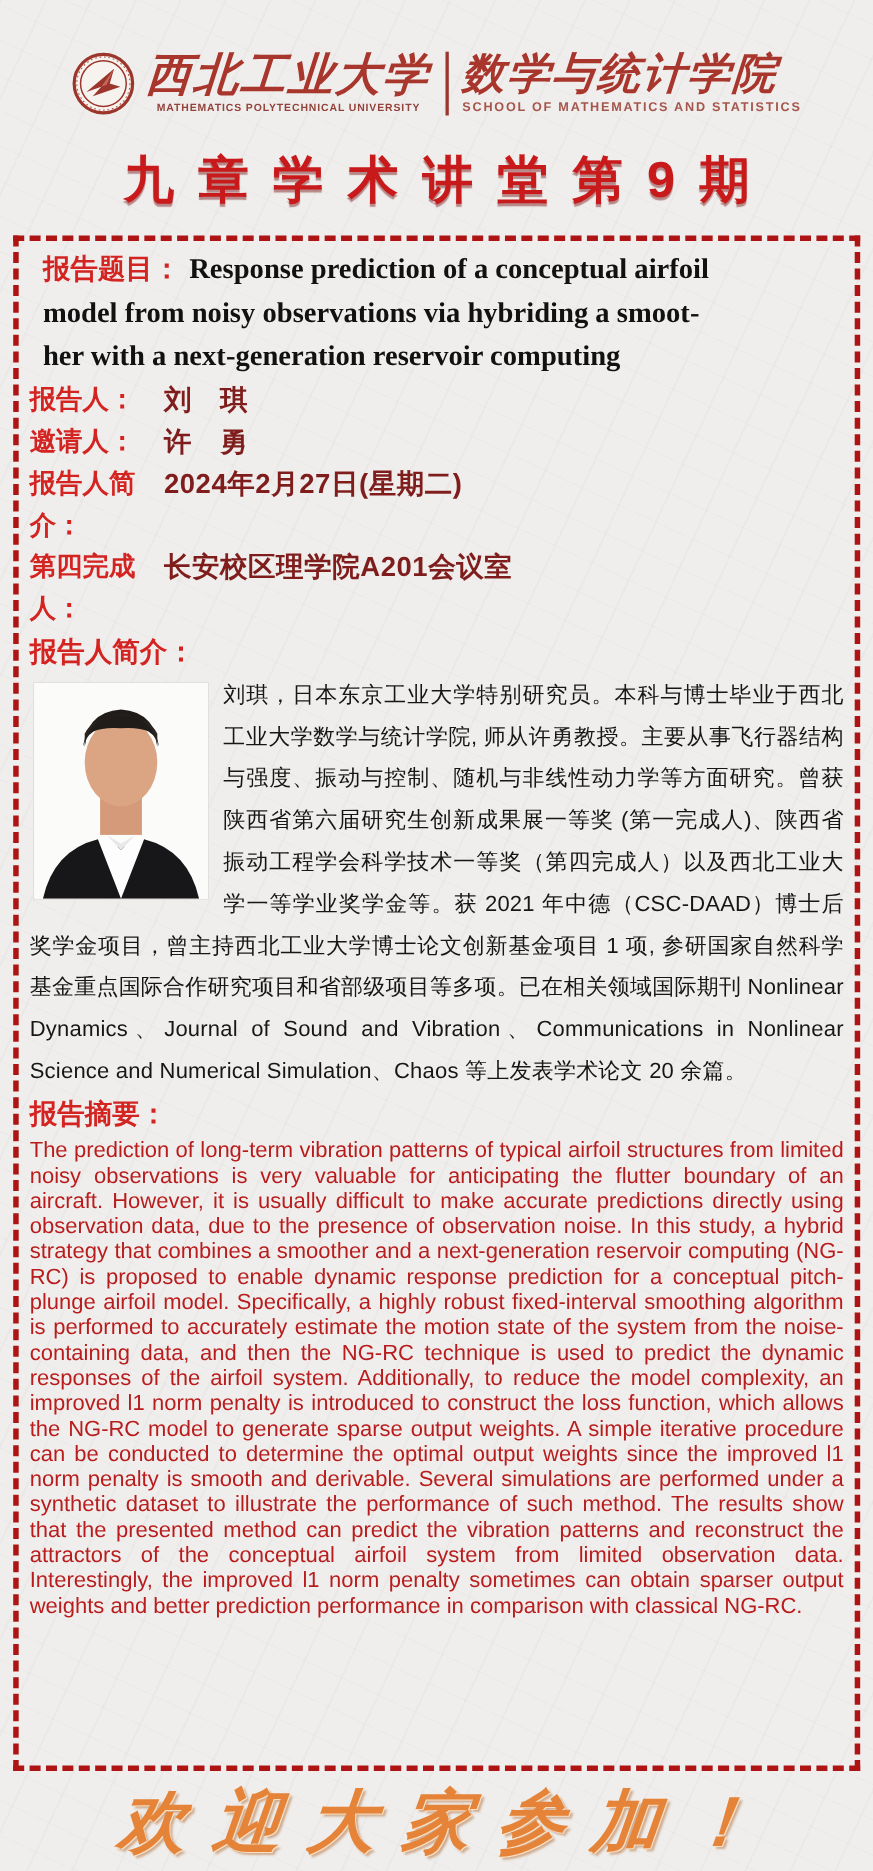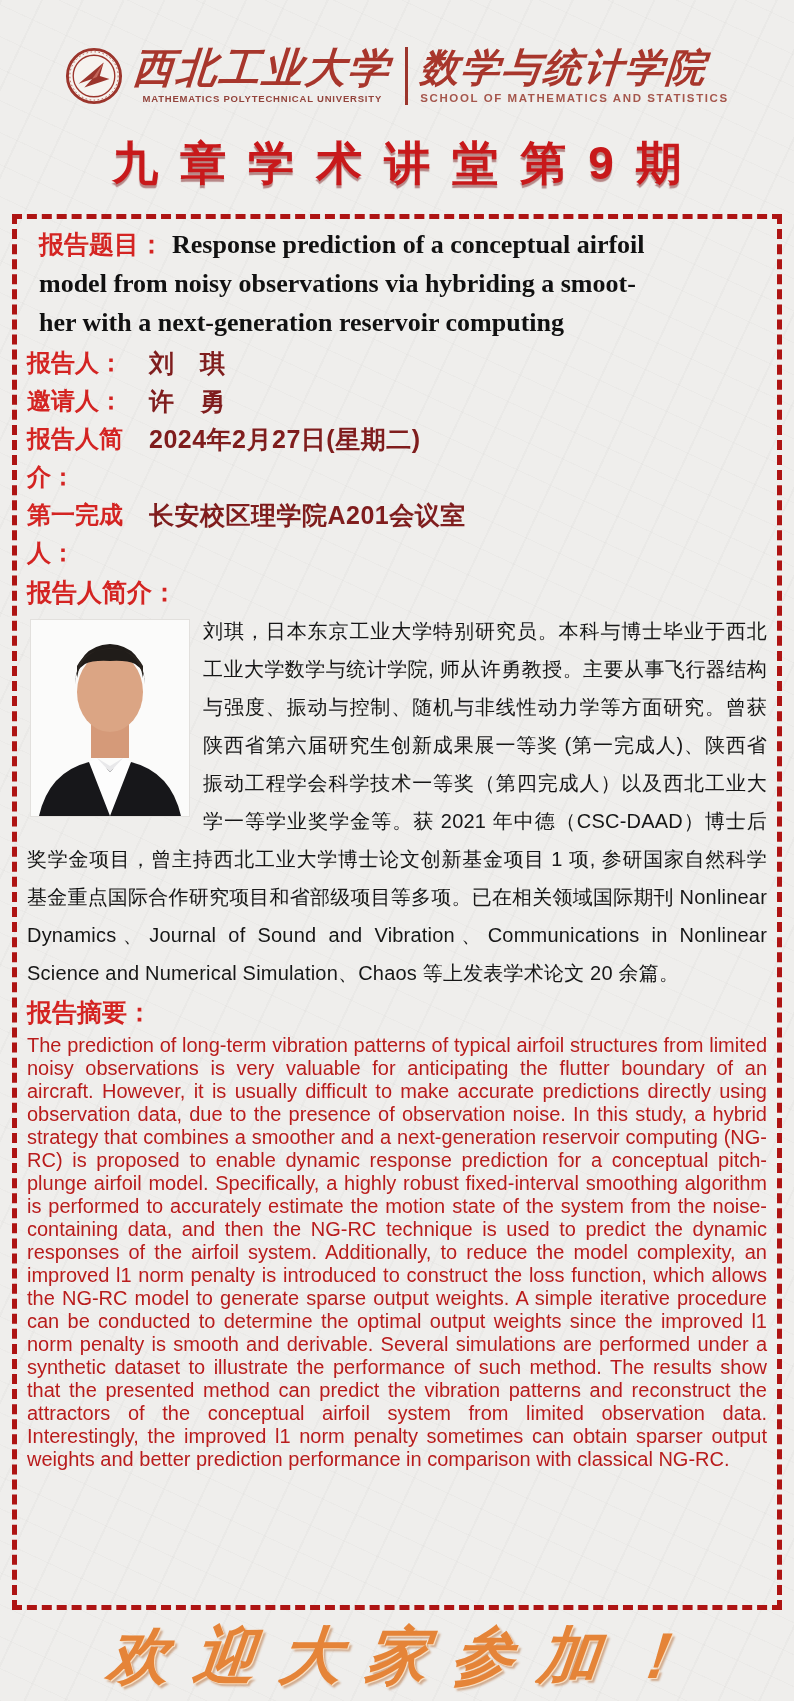--- a/index.html
+++ b/index.html
@@ -102,21 +102,21 @@
     <span class="lbl">邀请人：</span>
     <span class="val">许　勇</span>
   </div>
 
   <div class="row">
     <span class="lbl">报告人简介：</span>
     <span class="val">2024年2月27日(星期二)</span>
   </div>
 
   <div class="row">
-    <span class="lbl">第一完成人：</span>
+    <span class="lbl">第四完成人：</span>
     <span class="val">长安校区理学院A201会议室</span>
   </div>
 
   <div class="lbl section-lbl">报告人简介：</div>
 
   <div class="bio">
     <svg class="photo" viewBox="0 0 158 196">
       <rect x="0" y="0" width="158" height="196" fill="#fbfbfa"></rect>
       <rect x="60" y="96" width="38" height="42" fill="#d59a79"></rect>
       <ellipse cx="79" cy="72" rx="33" ry="40" fill="#dba584"></ellipse>

